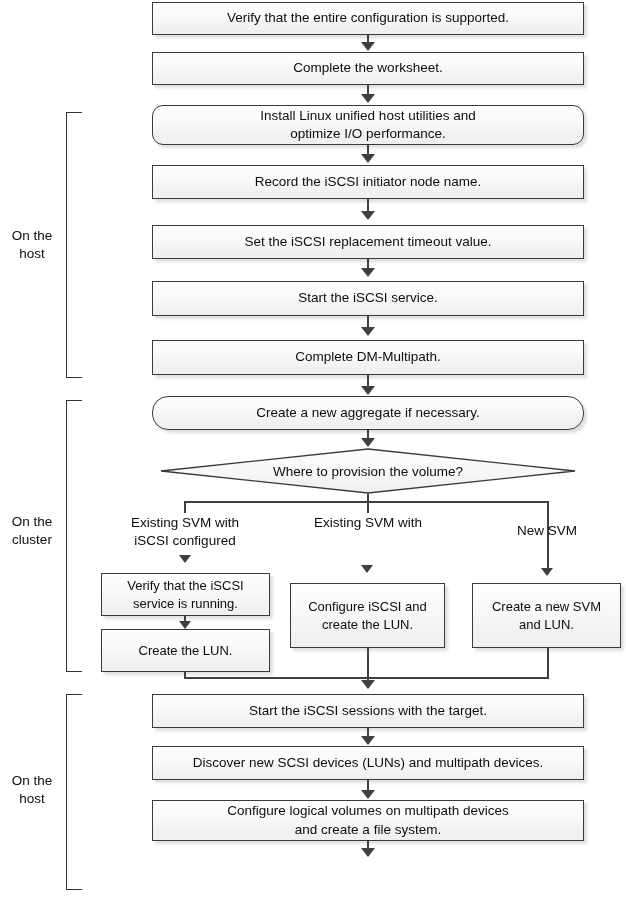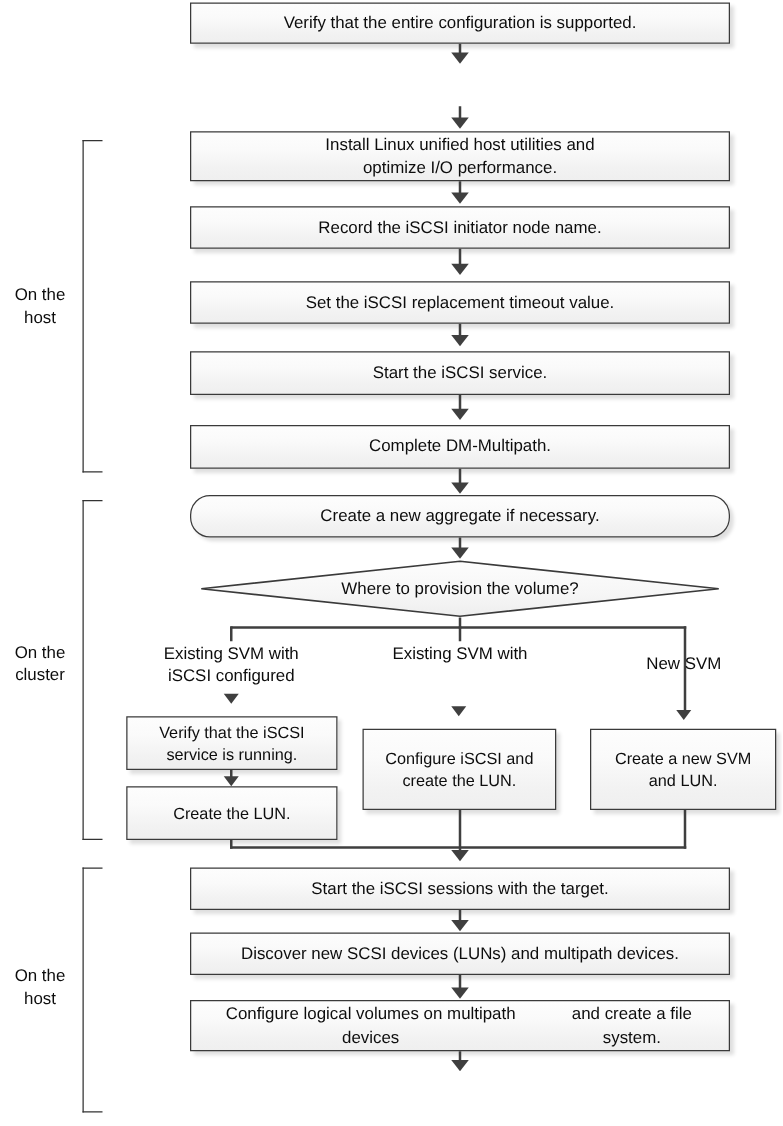--- a/index.html
+++ b/index.html
@@ -130,24 +130,27 @@
     <div>On the</div>
     <div>host</div>
   </div>
 
   <div class="box" style="left:152px; top:2px; width:432px; height:33px;">
     <span>Verify that the entire configuration is supported.</span>
   </div>
   <div class="vline" style="left:367px; top:35px; height:12px;"></div>
   <div class="arrow" style="left:361px; top:42px;"></div>
 
+  <div class="box" style="left:152px; top:52px; width:432px; height:33px;">
+    <span>Complete the worksheet.</span>
+  </div>
   <div class="vline" style="left:367px; top:85px; height:14px;"></div>
   <div class="arrow" style="left:361px; top:94px;"></div>
 
-  <div class="box" style="left:152px; top:105px; width:432px; height:40px; flex-direction:column;">
+  <div class="box" style="left:152px; top:105px; width:432px; height:40px; flex-direction:column;border-radius:11px;">
     <span>Install Linux unified host utilities and</span>
     <span>optimize I/O performance.</span>
   </div>
   <div class="vline" style="left:367px; top:145px; height:12px;"></div>
   <div class="arrow" style="left:361px; top:154px;"></div>
 
   <div class="box" style="left:152px; top:165px; width:432px; height:34px;">
     <span>Record the iSCSI initiator node name.</span>
   </div>
   <div class="vline" style="left:367px; top:199px; height:14px;"></div>
@@ -245,21 +248,21 @@
   </div>
   <div class="vline" style="left:367px; top:728px; height:13px;"></div>
   <div class="arrow" style="left:361px; top:736px;"></div>
 
   <div class="box" style="left:152px; top:746px; width:432px; height:34px;">
     <span>Discover new SCSI devices (LUNs) and multipath devices.</span>
   </div>
   <div class="vline" style="left:367px; top:780px; height:14px;"></div>
   <div class="arrow" style="left:361px; top:790px;"></div>
 
-  <div class="box" style="left:152px; top:800px; width:432px; height:41px; flex-direction:row;">
+  <div class="box" style="left:152px; top:800px; width:432px; height:41px; flex-direction:column;">
     <span>Configure logical volumes on multipath devices</span>
     <span>and create a file system.</span>
   </div>
   <div class="vline" style="left:367px; top:841px; height:12px;"></div>
   <div class="arrow" style="left:361px; top:848px;"></div>
 
 
 </div>
 
 </body></html>

